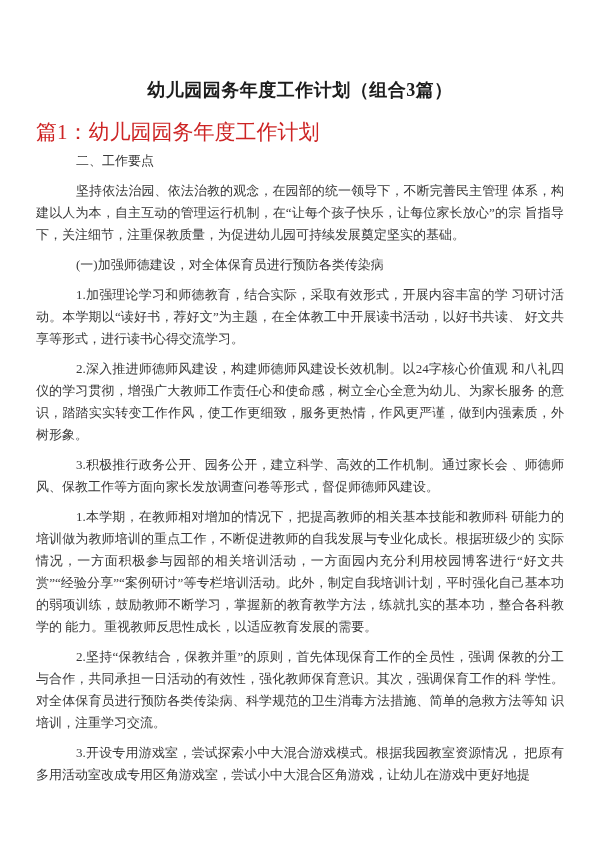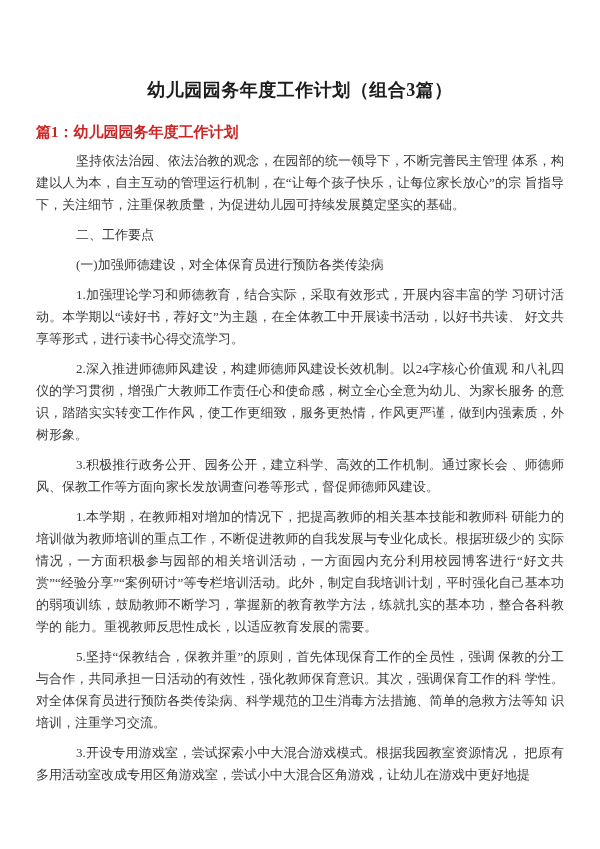--- a/index.html
+++ b/index.html
@@ -24,23 +24,23 @@
     margin: 0;
     font-size: 18px;
     line-height: 24px;
     font-weight: bold;
     text-align: center;
     color: #1c1c1c;
     letter-spacing: 0.5px;
   }
   .post-heading {
     margin: 20px 0 0 0;
-    font-size: 15px;
+    font-size: 21px;
     line-height: 20px;
-    font-weight: bold;
+    font-weight: normal;
     color: #cd2424;
     text-align: left;
   }
   .para {
     margin: 8px 0 0 0;
     font-size: 13px;
     line-height: 22px;
     color: #383838;
     text-indent: 40px;
     text-align: justify;
@@ -50,22 +50,22 @@
     margin-top: 16px;
   }
 </style>
 </head>
 <body>
 
 <div class="page">
   <h1 class="doc-title">幼儿园园务年度工作计划（组合3篇）</h1>
   <h2 class="post-heading">篇1：幼儿园园务年度工作计划</h2>
 
+  <p class="para">二、工作要点</p>
   <p class="para">坚持依法治园、依法治教的观念，在园部的统一领导下，不断完善民主管理 体系，构建以人为本，自主互动的管理运行机制，在“让每个孩子快乐，让每位家长放心”的宗 旨指导下，关注细节，注重保教质量，为促进幼儿园可持续发展奠定坚实的基础。</p>
-  <p class="para">二、工作要点</p>
   <p class="para">(一)加强师德建设，对全体保育员进行预防各类传染病</p>
   <p class="para">1.加强理论学习和师德教育，结合实际，采取有效形式，开展内容丰富的学 习研讨活动。本学期以“读好书，荐好文”为主题，在全体教工中开展读书活动，以好书共读、 好文共享等形式，进行读书心得交流学习。</p>
   <p class="para">2.深入推进师德师风建设，构建师德师风建设长效机制。以24字核心价值观 和八礼四仪的学习贯彻，增强广大教师工作责任心和使命感，树立全心全意为幼儿、为家长服务 的意识，踏踏实实转变工作作风，使工作更细致，服务更热情，作风更严谨，做到内强素质，外 树形象。</p>
   <p class="para">3.积极推行政务公开、园务公开，建立科学、高效的工作机制。通过家长会 、师德师风、保教工作等方面向家长发放调查问卷等形式，督促师德师风建设。</p>
   <p class="para">1.本学期，在教师相对增加的情况下，把提高教师的相关基本技能和教师科 研能力的培训做为教师培训的重点工作，不断促进教师的自我发展与专业化成长。根据班级少的 实际情况，一方面积极参与园部的相关培训活动，一方面园内充分利用校园博客进行“好文共赏”“经验分享”“案例研讨”等专栏培训活动。此外，制定自我培训计划，平时强化自己基本功 的弱项训练，鼓励教师不断学习，掌握新的教育教学方法，练就扎实的基本功，整合各科教学的 能力。重视教师反思性成长，以适应教育发展的需要。</p>
-  <p class="para">5.坚持“保教结合，保教并重”的原则，首先体现保育工作的全员性，强调 保教的分工与合作，共同承担一日活动的有效性，强化教师保育意识。其次，强调保育工作的科 学性。对全体保育员进行预防各类传染病、科学规范的卫生消毒方法措施、简单的急救方法等知 识培训，注重学习交流。</p>
+  <p class="para">2.坚持“保教结合，保教并重”的原则，首先体现保育工作的全员性，强调 保教的分工与合作，共同承担一日活动的有效性，强化教师保育意识。其次，强调保育工作的科 学性。对全体保育员进行预防各类传染病、科学规范的卫生消毒方法措施、简单的急救方法等知 识培训，注重学习交流。</p>
   <p class="para">3.开设专用游戏室，尝试探索小中大混合游戏模式。根据我园教室资源情况， 把原有多用活动室改成专用区角游戏室，尝试小中大混合区角游戏，让幼儿在游戏中更好地提</p>
 </div>
 
 </body></html>

